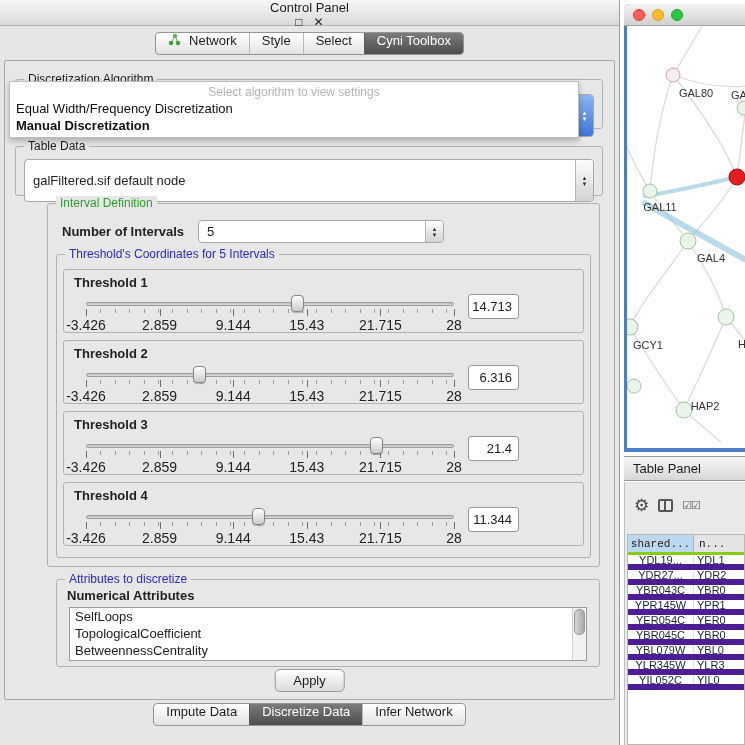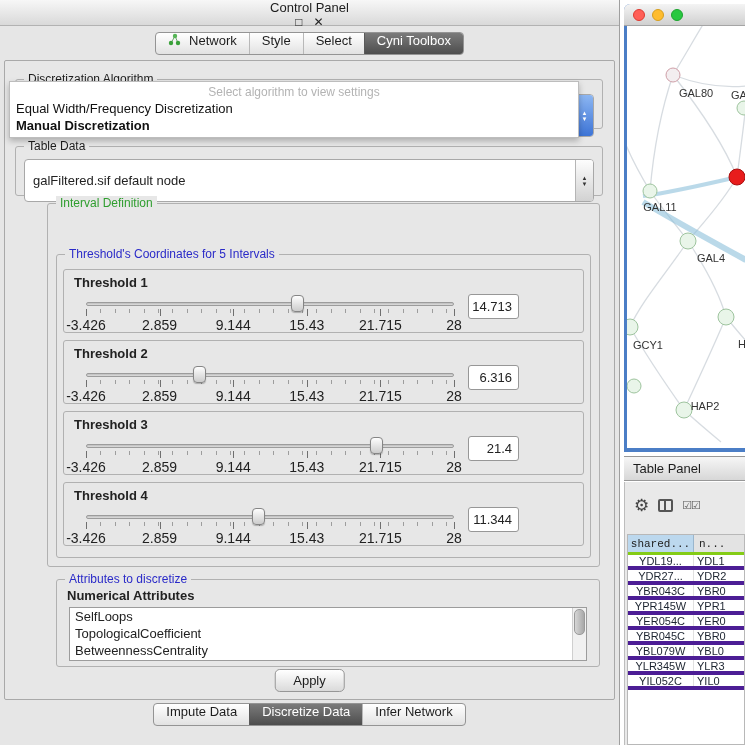--- a/index.html
+++ b/index.html
@@ -125,21 +125,21 @@
   .gear { font-size:17px; }
   .cols-icon { width:15px; height:13px; border:2px solid #555; border-radius:2px; position:relative; }
   .cols-icon::after { content:""; position:absolute; left:4px; top:0; bottom:0; width:2px; background:#555; }
   .chk { font-size:11px; letter-spacing:-1px; color:#555; }
   .tp-table { position:absolute; left:2px; right:0; top:52px; bottom:0; background:#fff;
         border:1px solid #b8b8b8; overflow:hidden; }
   .tp-head { display:flex; height:20px; font-size:11px; border-bottom:3px solid #84cc16;font-family:Liberation Mono, monospace; }
   .th1 { width:66px; background:#bcd8ee; border-right:1px solid #9ab6cd;
         display:flex; align-items:center; justify-content:center; }
   .th2 { flex:1; background:#e3e3e3; display:flex; align-items:center; padding-left:5px; }
-  .tp-row { display:flex; height:15px; font-size:11px; color:#1c2430; border-bottom:4px solid #4c1d95; }
+  .tp-row { display:flex; height:15px; font-size:11px; color:#1c2430; border-bottom:6px solid #4c1d95; }
   .td1 { width:66px; border-right:1px solid #e0e0e0; display:flex; align-items:center; justify-content:center; }
   .td2 { flex:1; display:flex; align-items:center; padding-left:3px; overflow:hidden; white-space:nowrap; }
 
   svg text { font-family:"Liberation Sans", sans-serif; }
 </style>
 </head>
 <body>
 
 <div class="screen">
 
@@ -203,20 +203,30 @@
           <span class="stepper">
               <span>▲</span>
               <span>▼</span>
             </span>
         </div>
       </div>
 
       <div class="group iv-group">
         <span class="group-title green">Interval Definition</span>
 
+        <div class="num-row">
+          <span class="num-label">Number of Intervals</span>
+          <div class="num-combo">
+            <span class="combo-text">5</span>
+            <span class="stepper">
+                <span>▲</span>
+                <span>▼</span>
+              </span>
+          </div>
+        </div>
 
         <div class="thr-group group" style="position:absolute;">
           <span class="group-title blue">Threshold's Coordinates for 5 Intervals</span>
 
           <div class="th-panel">
             <div class="th-label">Threshold 1</div>
             <div class="th-row">
               <div class="slider">
                 <div class="track"></div>
                 <div class="ticks-minor"></div>

